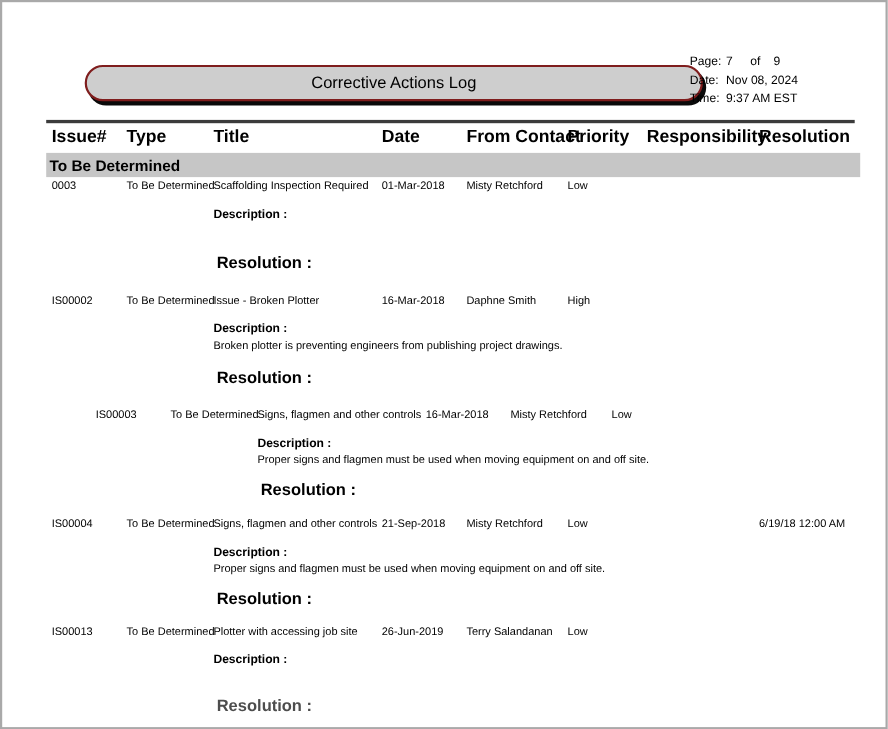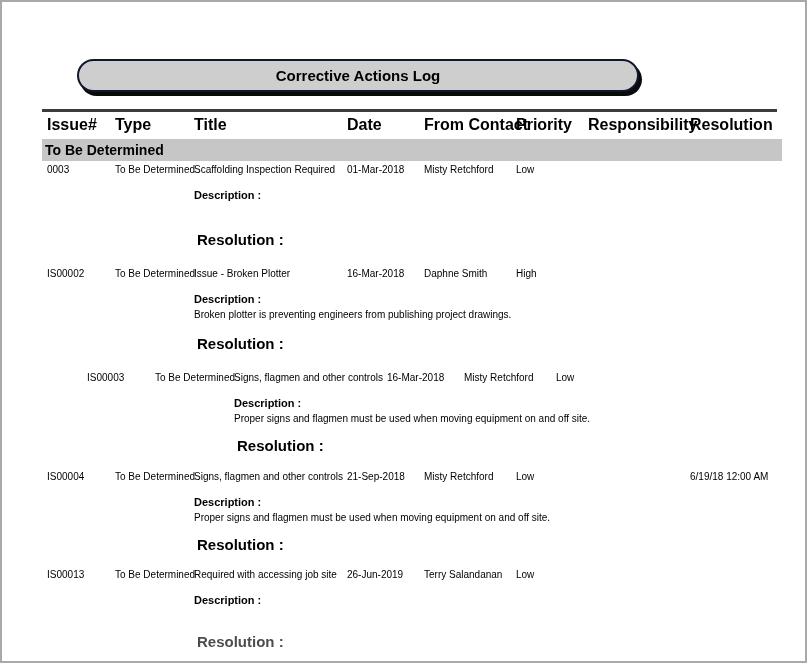--- a/index.html
+++ b/index.html
@@ -18,27 +18,27 @@
     background: #ffffff;
     overflow: hidden;
   }
 
   
   .title-pill {
     position: absolute;
     left: 75px; top: 57px;
     width: 562px; height: 33px;
     background: #cecece;
-    border: 2px solid #0f172a;
+    border: 2px solid #7f1d1d;
     border-radius: 17px;
     box-shadow: 3px 4px 0 #0a0a0a;
     text-align: center;
     line-height: 29px;
     font-size: 15px;
-    font-weight: bold;
+    font-weight: normal;
   }
 
   
   .meta-block {
     position: absolute;
     left: 625px; top: 48px;
     width: 150px;
     font-size: 11px;
   }
   .meta-row { display: flex; margin-bottom: 5px; align-items: baseline; }
@@ -115,20 +115,34 @@
 </style>
 </head>
 <body>
 
 <div class="page">
 
   <div class="title-pill">
     <span>Corrective Actions Log</span>
   </div>
 
+  <div class="meta-block">
+    <div class="meta-row">
+      <span class="meta-label">Page:</span>
+      <span class="meta-value"><span class="page-num">7</span><span class="of-label">of</span><span class="page-num">9</span></span>
+    </div>
+    <div class="meta-row">
+      <span class="meta-label">Date:</span>
+      <span class="meta-value">Nov 08, 2024</span>
+    </div>
+    <div class="meta-row">
+      <span class="meta-label">Time:</span>
+      <span class="meta-value">9:37 AM EST</span>
+    </div>
+  </div>
 
   <div class="header-rule"></div>
 
   <div class="table-header grid-cols">
     <div>Issue#</div>
     <div>Type</div>
     <div>Title</div>
     <div>Date</div>
     <div>From Contact</div>
     <div>Priority</div>
@@ -202,21 +216,21 @@
       </div>
       <div class="desc-label">Description :</div>
       <div class="desc-text">Proper signs and flagmen must be used when moving equipment on and off site.</div>
       <div class="res-label">Resolution :</div>
     </div>
 
     <div class="issue-row">
       <div class="main-line grid-cols">
         <div>IS00013</div>
         <div>To Be Determined</div>
-        <div>Required with accessing job site</div>
+        <div>Plotter with accessing job site</div>
         <div>26-Jun-2019</div>
         <div>Terry Salandanan</div>
         <div>Low</div>
         <div></div>
         <div></div>
       </div>
       <div class="desc-label">Description :</div>
       <div class="res-label">Resolution :</div>
     </div>
 

